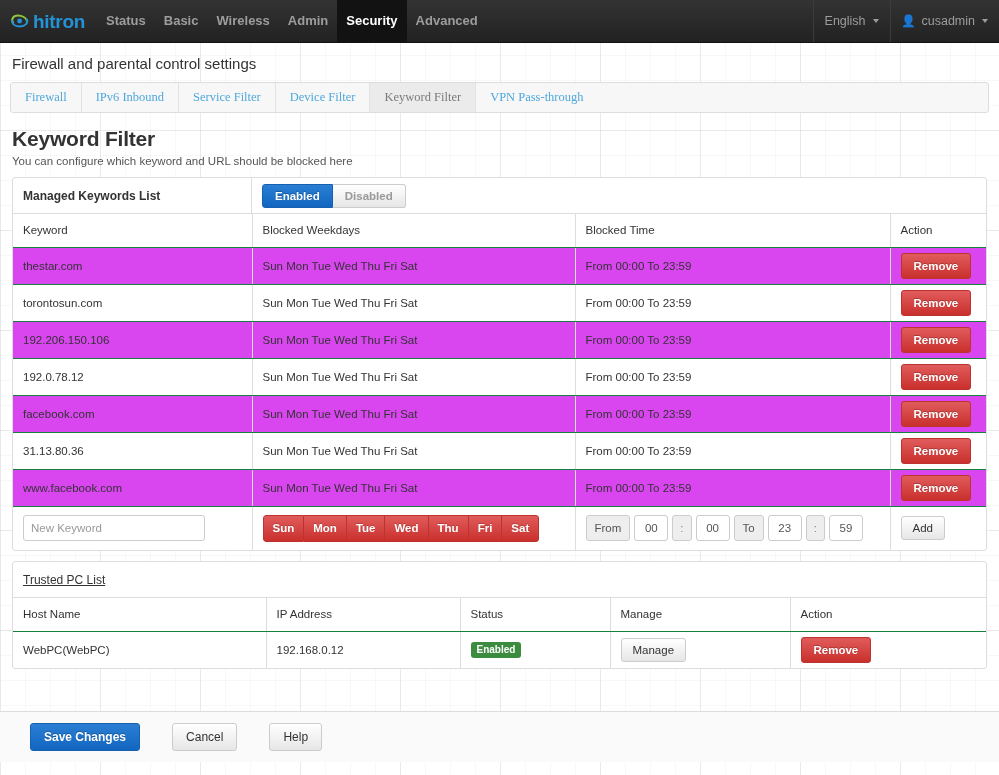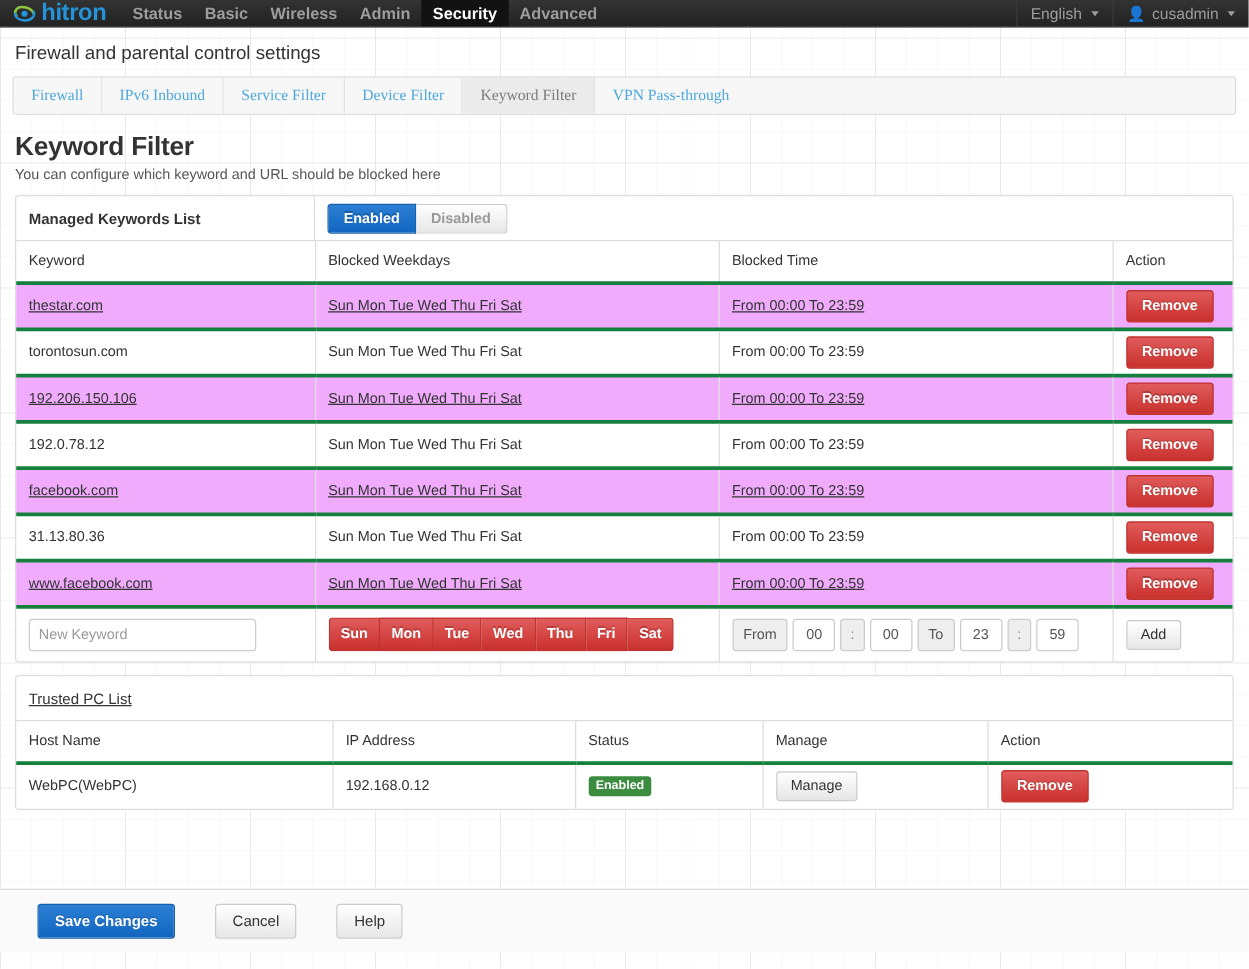--- a/index.html
+++ b/index.html
@@ -16,21 +16,21 @@
       linear-gradient(to right, rgba(0,0,0,0.028) 1px, transparent 1px),
       linear-gradient(to bottom, rgba(0,0,0,0.028) 1px, transparent 1px);
     background-size: 100px 100px, 100px 100px, 25px 25px, 25px 25px;
     background-position: 0 30px, 0 30px, 0 30px, 0 30px;
     overflow: hidden;
   }
 
   
   .topnav {
     position:relative;
-    height:22px;
+    height:43px;
     background: #2b2b2b;
     background: linear-gradient(to bottom, #333333 0%, #222222 100%);
     display:flex; align-items:stretch;
     border-bottom:1px solid #111;
   }
   .brand {
     display:flex; align-items:center;
     padding:0 12px 0 10px;
     gap:3px;
   }
@@ -140,33 +140,33 @@
     background:linear-gradient(to bottom,#2a7fd4 0%, #1266c0 100%);
     border-color:#1661ad;
     color:#fff;
     text-shadow:0 -1px 0 rgba(0,0,0,.25);
   }
 
   
   table.grid { width:100%; border-collapse:collapse; table-layout:fixed; }
   table.grid th, table.grid td {
     border-right:1px solid #dddddd;
-    border-bottom:3px solid #15803d;
+    border-bottom:1px solid #15803d;
     padding:0 10px;
     text-align:left;
     font-weight:normal;
     font-size:11.5px;
     color:#333;
     vertical-align:middle;
     height:33px;
   }
   table.grid th { color:#333; }
   table.grid th:last-child, table.grid td:last-child { border-right:none; }
   table.grid tr:last-child td { border-bottom:none; }
-  table.grid tbody tr.alt td { background:#f0abfc;text-decoration:underline; }
+  table.grid tbody tr.alt td { background:#d946ef; }
 
   .kw-c1 { width:239px; }
   .kw-c2 { width:323px; }
   .kw-c3 { width:315px; }
   .kw-c4 { width:auto; }
 
   .tp-c1 { width:253px; }
   .tp-c2 { width:194px; }
   .tp-c3 { width:150px; }
   .tp-c4 { width:180px; }

